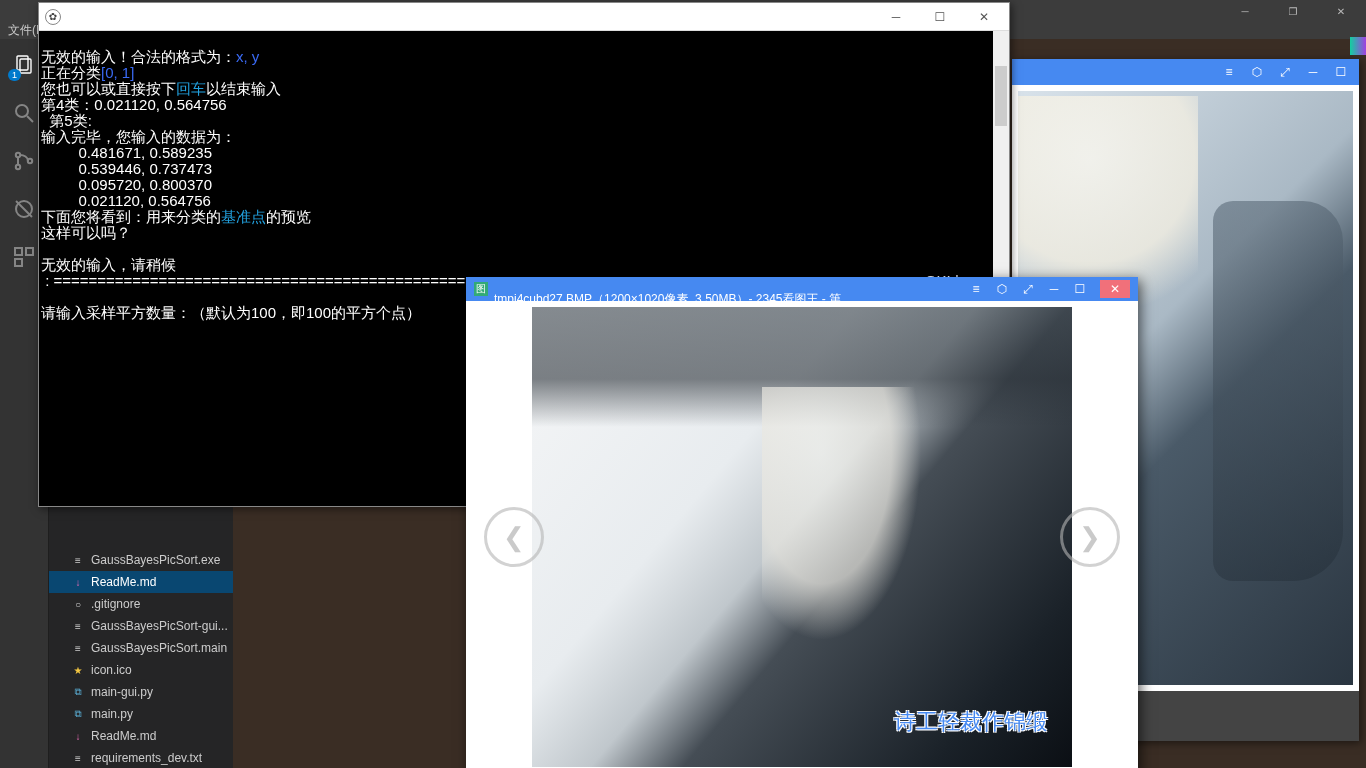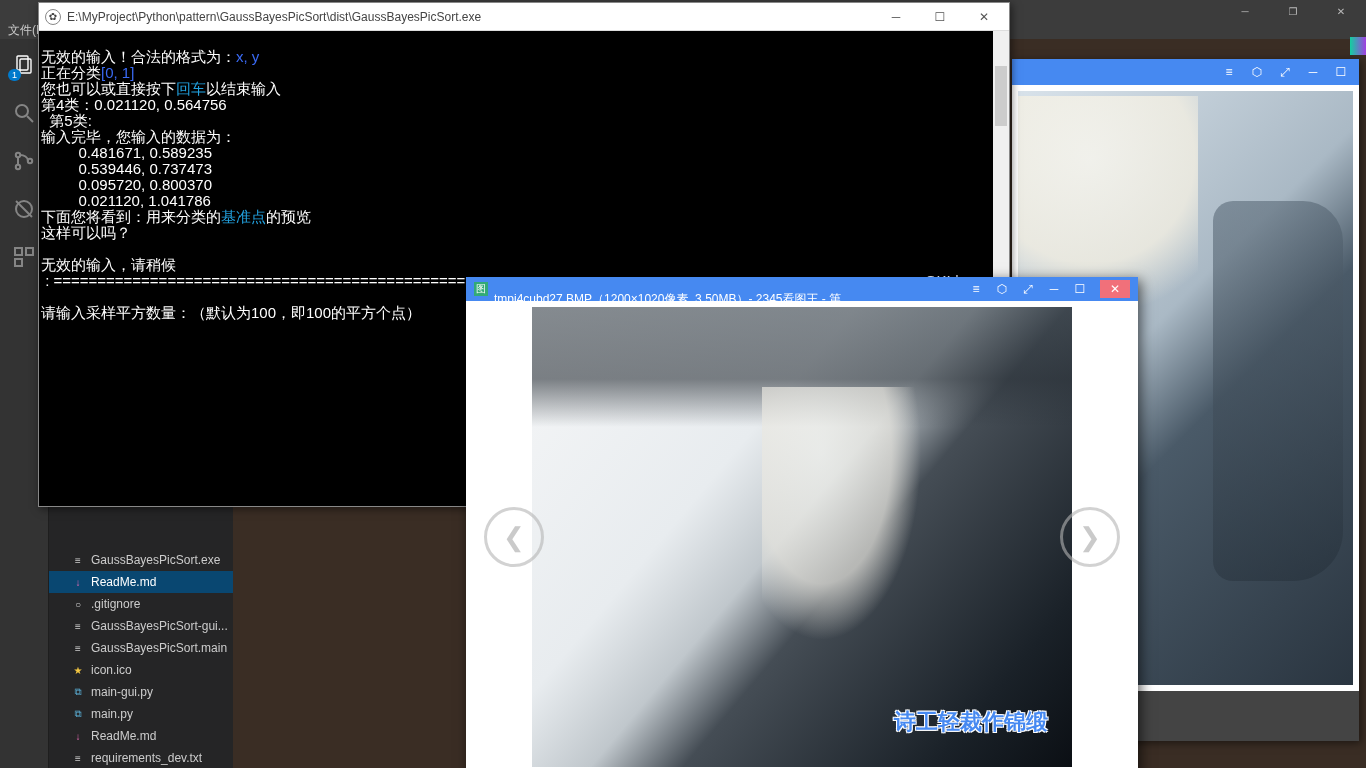--- a/index.html
+++ b/index.html
@@ -53,21 +53,21 @@
     
     
     .imgviewer2 { position: absolute; left: 466px; top: 277px; width: 672px; background:#4689f1; display:flex; flex-direction:column; box-shadow: 3px 3px 12px rgba(0,0,0,0.6); z-index:10; }
     .imgviewer2 .ivt { height: 24px; display:flex; align-items:center; padding:0 8px; color:#fff; font-size:12px; gap:6px; }
     .imgviewer2 .ivt .title-text { flex:1; white-space:nowrap; overflow:hidden;margin-top:20px; }
     .imgviewer2 .ivt .btn-close { background:#f1707a; width:30px; height:18px; display:flex; align-items:center; justify-content:center; margin-left:4px;}
     .imgviewer2 .iv-content { flex:1; background:#fff; padding:6px; position:relative; }
     .imgviewer2 .iv-img { width: 540px; height: 460px; margin: 0 auto; background: linear-gradient(130deg, #f5f6f7 0%, #e8ecef 35%, #c0c7cc 48%, #454d55 58%, #1a2128 85%, #0b0f14 100%); position:relative; overflow:hidden;}
     .nav-arrow { position:absolute; top: 50%; transform: translateY(-50%); width:60px; height:60px; border:3px solid rgba(180,180,180,0.6); border-radius:50%; display:flex; align-items:center; justify-content:center; color:rgba(180,180,180,0.7); font-size:26px; }
     .nav-arrow.left { left: 18px; } .nav-arrow.right { right: 18px; }
-    .lyric2 { position:absolute; bottom: 36px; right: 90px; font-size:22px; color:#4689f1; font-weight:bold; text-shadow: 1px 1px 0 #fff, -1px -1px 0 #fff, 1px -1px 0 #fff, -1px 1px 0 #fff; white-space:nowrap; }
+    .lyric2 { position:absolute; bottom: 36px; right: 90px; font-size:22px; color:#4689f1; font-weight:normal; text-shadow: 1px 1px 0 #fff, -1px -1px 0 #fff, 1px -1px 0 #fff, -1px 1px 0 #fff; white-space:nowrap; }
     .char-shape1 { position:absolute; left:230px; top:80px; width:200px; height:330px; background: radial-gradient(ellipse at 30% 20%, #f5f5f0 0%, #e8e6df 35%, transparent 50%); opacity:0.7; }
     .char-shape2 { position:absolute; left:0; top:0; width:100%; height:120px; background: linear-gradient(180deg, #3a434b 0%, #2a3138 60%, transparent 100%); opacity:0.6; }
     .iv1-char1 { position:absolute; left:0; top:5px; width:180px; height:420px; background: radial-gradient(circle at 40% 15%, #fbf8ef 0%, #f3efe2 28%, transparent 42%); opacity:0.8; }
     .iv1-char2 { position:absolute; right:10px; top:110px; width:130px; height:380px; background: linear-gradient(160deg, #5b6b79 0%, #3f4c58 50%, #25303a 100%); border-radius: 20px 40px 50px 20px; opacity:0.6; }
   </style>
 </head>
 <body>
 
 <div class="vscode-window">
   <div class="vscode-titlebar">
@@ -180,37 +180,36 @@
       <div class="iv1-char1"></div>
       <div class="iv1-char2"></div>
     </div>
   </div>
   <div class="iv-toolbar"></div>
 </div>
 
 <div class="console-window">
   <div class="console-title">
     <span class="console-title-icon">✿</span>
-    <span>E:\MyProject\Python\pattern\GaussBayesPicSort\dist\GaussBayesPicSort.exe</span>
     <span class="spacer"></span>
     <span class="cwin-btn">─</span>
     <span class="cwin-btn">☐</span>
     <span class="cwin-btn">✕</span>
   </div>
   <div class="console-body">
 <span class="console-line"><span>无效的输入！合法的格式为：</span><span class="cb-blue">x, y</span></span>
 <span class="console-line"><span>正在分类</span><span class="cb-blue">[0, 1]</span></span>
 <span class="console-line"><span>您也可以或直接按下</span><span class="cb-cyan">回车</span><span>以结束输入</span></span>
 <span class="console-line">第4类：0.021120, 0.564756</span>
 <span class="console-line">  第5类:</span>
 <span class="console-line">输入完毕，您输入的数据为：</span>
 <span class="console-line">         0.481671, 0.589235</span>
 <span class="console-line">         0.539446, 0.737473</span>
 <span class="console-line">         0.095720, 0.800370</span>
-<span class="console-line">         0.021120, 1.041786</span>
+<span class="console-line">         0.021120, 0.564756</span>
 <span class="console-line"><span>下面您将看到：用来分类的</span><span class="cb-cyan">基准点</span><span>的预览</span></span>
 <span class="console-line">这样可以吗？</span>
 <span class="console-line"> </span>
 <span class="console-line">无效的输入，请稍候</span>
 <span class="console-line"> : ==================================================================================================&gt; OK! |</span>
 <span class="console-line"> </span>
 <span class="console-line">请输入采样平方数量：（默认为100，即100的平方个点）</span>
     <div class="console-scrollbar">
       <div class="console-scrollbar-thumb"></div>
     </div>

